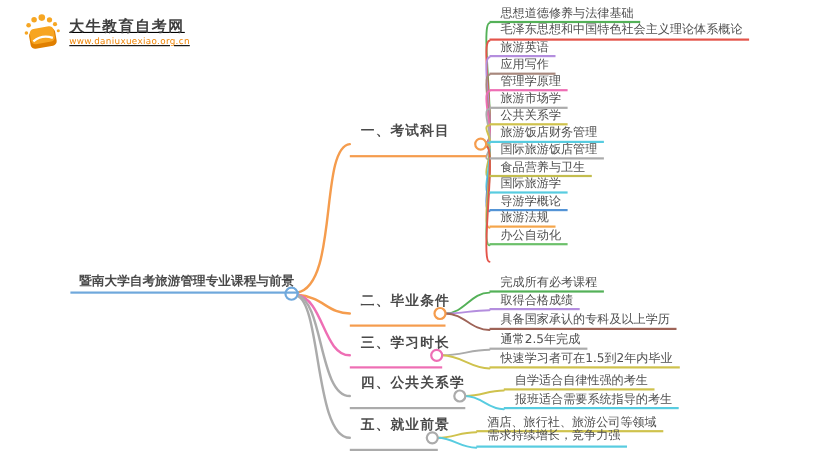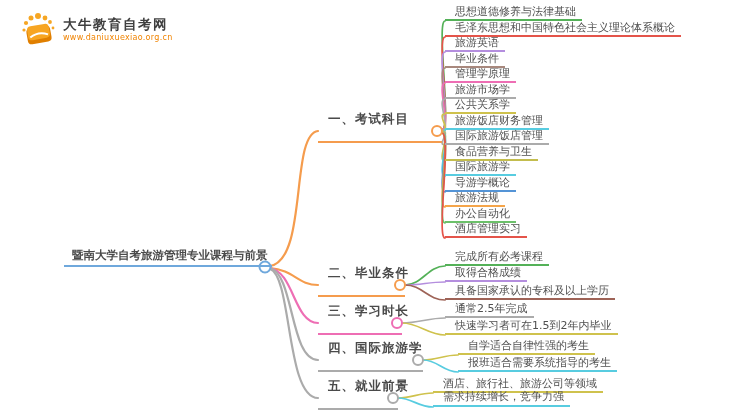--- a/index.html
+++ b/index.html
@@ -7,21 +7,21 @@
   #stage{position:relative;width:750px;height:410px;background:#ffffff;overflow:hidden;}
   #wires{position:absolute;left:0;top:0;width:750px;height:410px;}
   .curve{fill:none;stroke:var(--c,#999);stroke-width:1.7;stroke-linecap:round;}
   .curve.main{stroke-width:2.2;}
   .dot{fill:#ffffff;stroke:var(--c,#999);stroke-width:2;}
   .lbl{position:absolute;color:#4a4a4a;white-space:nowrap;border-bottom:2px solid var(--c,#999);}
   .root{font-size:11.5px;font-weight:700;line-height:16px;padding:0 4px 2px 8px;}
   .section{font-size:12.5px;font-weight:700;line-height:17px;padding:0 0 14px 10px;letter-spacing:1px;}
   .child{font-size:11px;line-height:15px;padding:0 6px 0 10px;color:#4f4f4f;}
   
-  #logo{position:absolute;left:18px;top:12px;width:220px;height:40px;display:flex;align-items:flex-start;}
+  #logo{position:absolute;left:18px;top:12px;width:220px;height:40px;display:flex;align-items:flex-start;text-decoration:underline;}
   #logo .mark{width:42px;height:38px;flex:0 0 auto;}
   #logo .words{margin-left:3px;padding-top:4px;}
   .logo-title{font-size:13.5px;font-weight:700;color:#3f3f3f;letter-spacing:1.5px;line-height:16px;}
   .logo-url{font-size:8px;color:#f08300;line-height:11px;letter-spacing:.3px;}
 </style>
 </head>
 <body>
 
 <div id="stage">
 
@@ -89,38 +89,37 @@
     <circle class="dot" cx="397" cy="323" r="5" style="--c: #ee6eb4;"></circle>
     <circle class="dot" cx="418" cy="360" r="5" style="--c: #ababab;"></circle>
     <circle class="dot" cx="393" cy="398" r="5" style="--c: #ababab;"></circle>
   </svg>
 
   <div class="lbl root" style="left: 64px; top: 247px; width: 196px; --c: #6fa8dc;">暨南大学自考旅游管理专业课程与前景</div>
 
   <div class="lbl section" style="left: 318px; top: 110px; width: 114px; --c: #f59c4d;">一、考试科目</div>
   <div class="lbl section" style="left: 318px; top: 264px; width: 77px; --c: #f59c4d;">二、毕业条件</div>
   <div class="lbl section" style="left: 318px; top: 302px; width: 74px; --c: #ee6eb4;">三、学习时长</div>
-  <div class="lbl section" style="left: 318px; top: 339px; width: 95px; --c: #ababab;">四、国际旅游学</div>
+  <div class="lbl section" style="left: 318px; top: 339px; width: 95px; --c: #ababab;">四、公共关系学</div>
   <div class="lbl child" style="left: 445px; top: 4px; --c: #54b158;">思想道德修养与法律基础</div>
 
   <div class="lbl section" style="left: 318px; top: 377px; width: 70px; --c: #ababab;">五、就业前景</div>
   <div class="lbl child" style="left: 445px; top: 20px; font-family: Liberation Serif, serif; --c: #e4544a;">毛泽东思想和中国特色社会主义理论体系概论</div>
   <div class="lbl child" style="left: 445px; top: 35px; --c: #b48ede;">旅游英语</div>
-  <div class="lbl child" style="left: 445px; top: 51px; --c: #a8887d;">毕业条件</div>
+  <div class="lbl child" style="left: 445px; top: 51px; --c: #a8887d;">应用写作</div>
   <div class="lbl child" style="left: 445px; top: 66px; --c: #ee6eb4;">管理学原理</div>
   <div class="lbl child" style="left: 445px; top: 82px; --c: #ababab;">旅游市场学</div>
   <div class="lbl child" style="left: 445px; top: 97px; --c: #cfc24d;">公共关系学</div>
   <div class="lbl child" style="left: 445px; top: 113px; --c: #58cce0;">旅游饭店财务管理</div>
   <div class="lbl child" style="left: 445px; top: 128px; --c: #ababab;">国际旅游饭店管理</div>
   <div class="lbl child" style="left: 445px; top: 144px; --c: #c3bd4e;">食品营养与卫生</div>
   <div class="lbl child" style="left: 445px; top: 159px; --c: #58cce0;">国际旅游学</div>
   <div class="lbl child" style="left: 445px; top: 175px; --c: #5494d6;">导游学概论</div>
   <div class="lbl child" style="left: 445px; top: 190px; --c: #f5a54a;">旅游法规</div>
   <div class="lbl child" style="left: 445px; top: 206px; --c: #6cc06a;">办公自动化</div>
-  <div class="lbl child" style="left: 445px; top: 221px; --c: #e4544a;">酒店管理实习</div>
 
   <div class="lbl child" style="left: 445px; top: 249px; --c: #54b158;">完成所有必考课程</div>
   <div class="lbl child" style="left: 445px; top: 265px; --c: #b48ede;">取得合格成绩</div>
   <div class="lbl child" style="left: 445px; top: 283px; text-align: center; --c: #9e6357;">具备国家承认的专科及以上学历</div>
 
   <div class="lbl child" style="left: 445px; top: 301px; --c: #ababab;">通常2.5年完成</div>
   <div class="lbl child" style="left: 445px; top: 318px; --c: #cfc24d;">快速学习者可在1.5到2年内毕业</div>
 
   <div class="lbl child" style="left: 458px; top: 338px; --c: #cfc24d;">自学适合自律性强的考生</div>
   <div class="lbl child" style="left: 458px; top: 355px; --c: #58cce0;">报班适合需要系统指导的考生</div>

